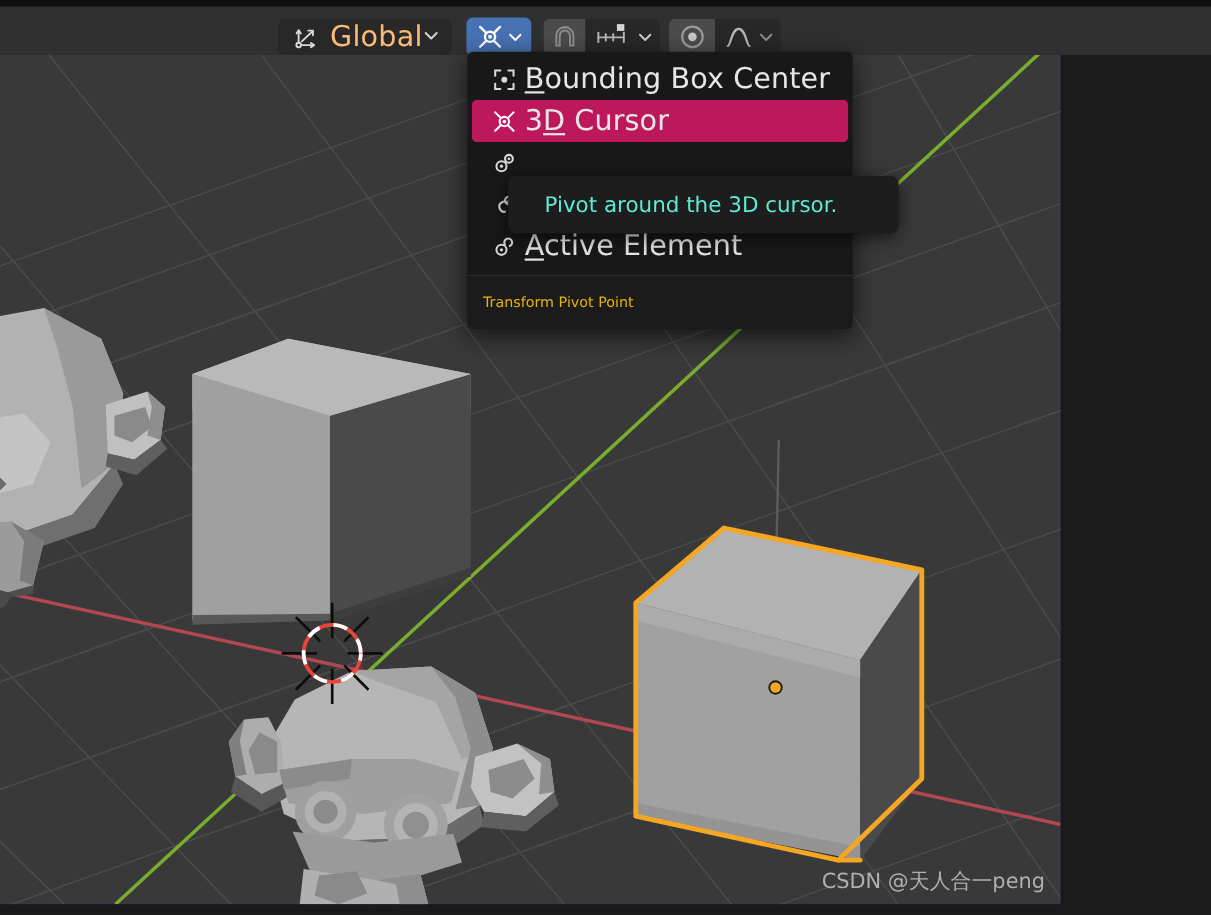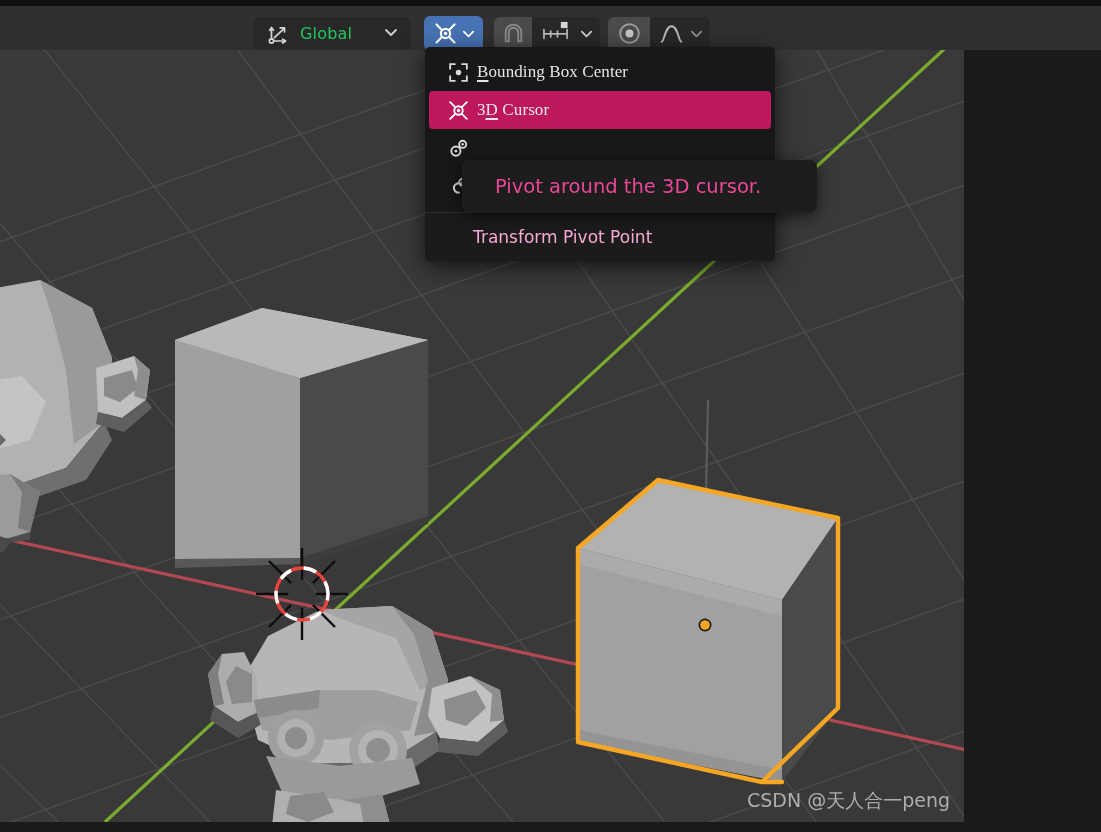--- a/index.html
+++ b/index.html
@@ -14,21 +14,21 @@
   .viewport{position:absolute;left:0;top:40px;width:964px;height:782px;
     background:#4c1d95;overflow:hidden;}
   .vp-svg{position:absolute;left:0;top:0;}
 
   
   .topstrip{position:absolute;left:0;top:0;width:1101px;height:6px;background:#101010;}
   .header{position:absolute;left:0;top:6px;width:1101px;height:44px;background:#303030;}
 
   .orient-btn{position:absolute;left:253px;top:11px;width:158px;height:33px;
      background:#282828;border-radius:6px;display:flex;align-items:center;cursor:pointer;}
-  .orient-label{color:#22c55e;font-size:16px;margin-left:8px;letter-spacing:.2px;}
+  .orient-label{color:#fdba74;font-size:26px;margin-left:8px;letter-spacing:.2px;}
   .orient-chev{margin-left:auto;margin-right:12px;}
 
   .pivot-btn{position:absolute;left:424px;top:10px;width:59px;height:35px;
      background:#4772b3;border-radius:6px;display:flex;align-items:center;
      justify-content:center;gap:2px;cursor:pointer;}
 
   .snapgrp{position:absolute;left:494px;top:11px;height:33px;border-radius:6px;
      background:#282828;display:flex;align-items:center;overflow:hidden;}
   .snap-magnet{width:38px;height:33px;background:#4b4b4b;display:flex;align-items:center;
      justify-content:center;cursor:pointer;}
@@ -42,32 +42,32 @@
 
   
   .menu{position:absolute;left:425px;top:47px;width:350px;
      background:#181818;border-radius:5px;
      box-shadow:0 6px 22px rgba(0,0,0,.65);overflow:hidden;}
   .menu-items{padding:6px 0 4px 0;}
   .mi{height:38px;display:flex;align-items:center;padding:0 10px;cursor:pointer;
       margin:0 4px;border-radius:4px;}
   .mi.sel{background:#be185d;}
   .mi-ico{width:38px;min-width:38px;display:flex;align-items:center;justify-content:center;}
-  .mi-label{color:#e6e6e6;font-size:17px;letter-spacing:.1px;white-space:nowrap;font-family:Liberation Serif, serif;}
+  .mi-label{color:#e6e6e6;font-size:26px;letter-spacing:.1px;white-space:nowrap;}
   .mi-label u{text-underline-offset:3px;text-decoration-thickness:1.5px;}
   .menu-sep{height:1px;background:#2e2e2e;margin:3px 0 0 0;}
   .menu-foot{height:48px;display:flex;align-items:center;padding-left:14px;
       background:#1b1b1b;}
-  .menu-foot span{color:#f9a8d4;font-size:17px;margin-left:34px;}
+  .menu-foot span{color:#eab308;font-size:13px;}
 
   
   .tooltip{position:absolute;left:462px;top:160px;width:355px;height:52px;
      background:#1d1d1d;border-radius:7px;display:flex;align-items:center;
      box-shadow:0 4px 16px rgba(0,0,0,.6);}
-  .tooltip span{color:#ec4899;font-size:19.5px;padding-left:33px;white-space:nowrap;}
+  .tooltip span{color:#5eead4;font-size:19.5px;padding-left:33px;white-space:nowrap;}
 
   
   .watermark{position:absolute;right:14px;bottom:8px;color:#b9b9b9;font-size:19px;
      opacity:.92;white-space:nowrap;}
 </style>
 </head>
 <body>
 
 <div id="app">
 
@@ -377,20 +377,30 @@
         <span class="mi-ico">
           <svg width="25" height="25" viewBox="0 0 24 24" fill="none" stroke="#d9d9d9" stroke-width="1.8">
             <path d="M13.3 17.6a4.4 4.4 0 1 1 1.8-7.4"></path>
             <circle cx="16" cy="8" r="3.4"></circle>
             <circle cx="16" cy="8" r="1.2" fill="#d9d9d9" stroke="none"></circle>
           </svg>
         </span>
         <span class="mi-label"><u>M</u>edian Point</span>
       </div>
 
+      <div class="mi">
+        <span class="mi-ico">
+          <svg width="25" height="25" viewBox="0 0 24 24" fill="none" stroke="#d9d9d9" stroke-width="1.8">
+            <circle cx="9.5" cy="14.5" r="4.4"></circle>
+            <circle cx="9.5" cy="14.5" r="1.4" fill="#d9d9d9" stroke="none"></circle>
+            <path d="M12.9 10.4A3.4 3.4 0 1 1 16 11.4"></path>
+          </svg>
+        </span>
+        <span class="mi-label"><u>A</u>ctive Element</span>
+      </div>
     </div>
 
     <div class="menu-sep"></div>
     <div class="menu-foot">
       <span>Transform Pivot Point</span>
     </div>
   </div>
 
   <div class="tooltip">
     <span>Pivot around the 3D cursor.</span>

